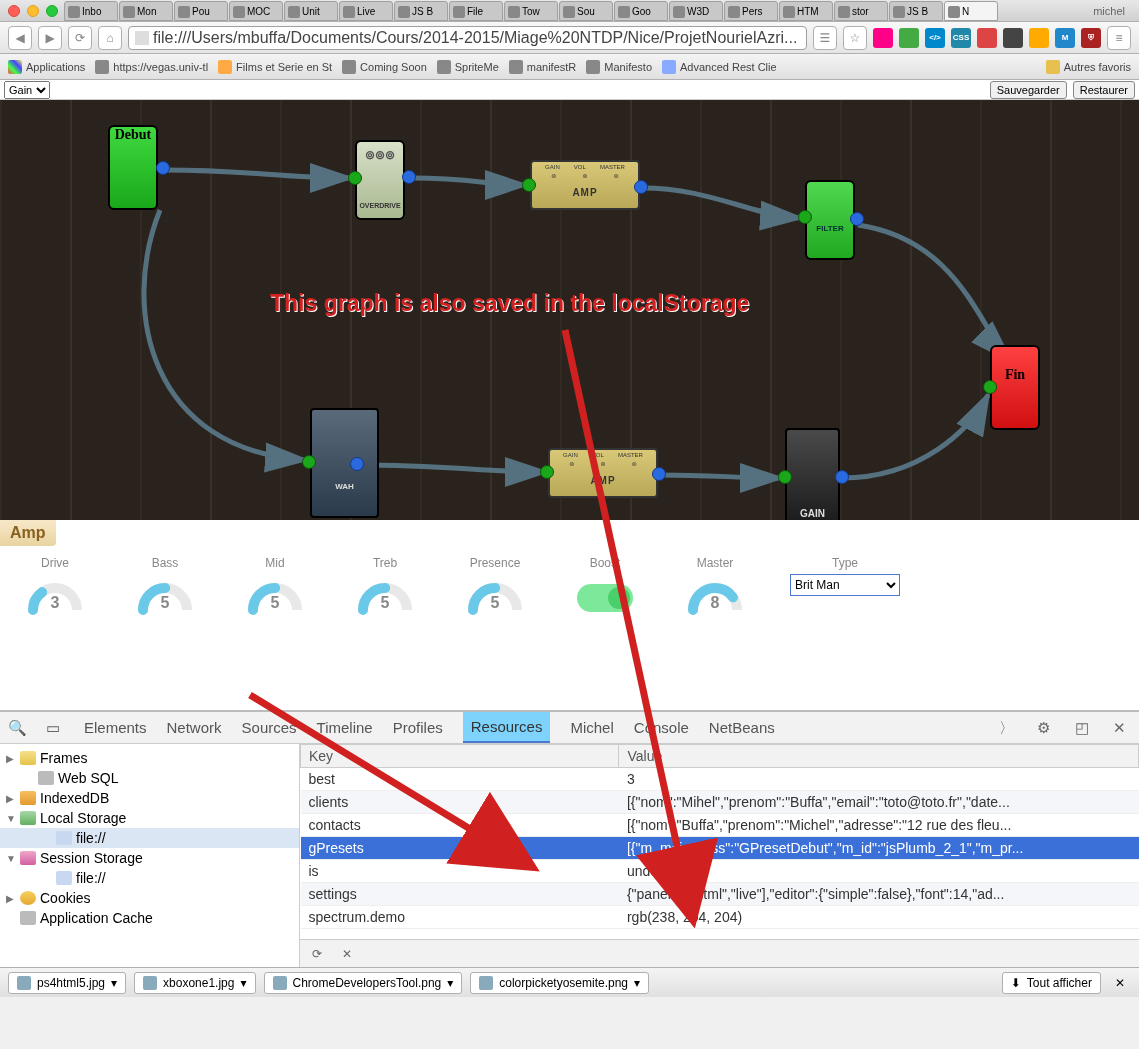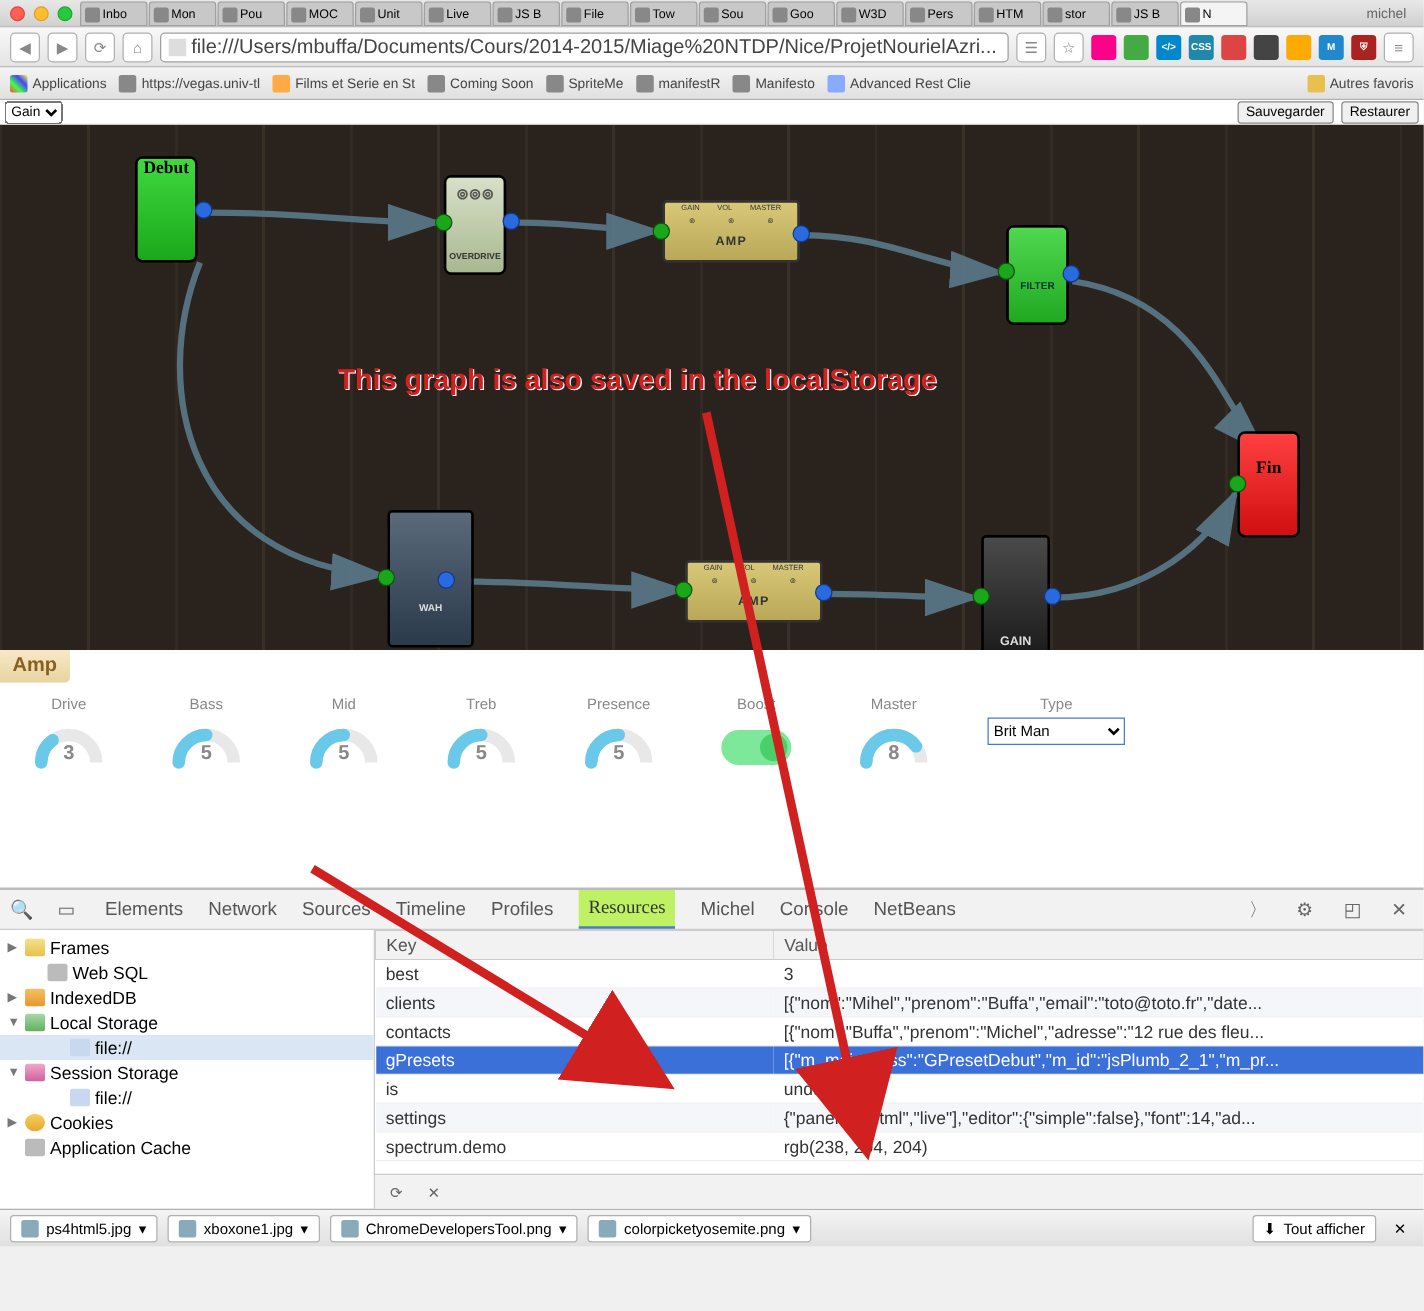--- a/index.html
+++ b/index.html
@@ -76,21 +76,21 @@
 .toggle::after { content: ""; position: absolute; right: 3px; top: 3px; width: 22px; height: 22px; background: #4ad06a; border-radius: 50%; }
 .type-col { display: flex; flex-direction: column; align-items: center; }
 .type-col select { width: 110px; height: 22px; font-size: 12px; border: 1px solid #4a7ad0; background: #fff; }
 
 .annot2 { color: #d02020; font-size: 23px; font-weight: bold; text-shadow: 1px 1px 0 #fff; margin: 15px 0 0 20px; }
 
 
 .devtools { border-top: 2px solid #bbb; background: #fff; height: 257px; display: flex; flex-direction: column; }
 .dt-tabs { height: 32px; background: #f2f2f2; border-bottom: 1px solid #ccc; display: flex; align-items: center; padding: 0 8px; gap: 20px; font-size: 15px; color: #555; }
 .dt-tab { cursor: pointer; padding: 6px 0; }
-.dt-tab.active { color: #333; border-bottom: 2px solid #4a7ad0; font-weight: 500; background: #bef264; padding: 6px 8px; font-family: Liberation Serif, serif; }
+.dt-tab.active { color: #333; border-bottom: 2px solid #4a7ad0; font-weight: 500; background: #7dd3fc; padding: 6px 8px; }
 .dt-tabs .spacer { flex: 1; }
 .dt-icon { width: 18px; height: 18px; color: #666; cursor: pointer; }
 .dt-body { flex: 1; display: flex; overflow: hidden; }
 .dt-tree { width: 300px; border-right: 1px solid #ccc; overflow-y: auto; font-size: 14px; padding: 4px 0; }
 .tree-row { display: flex; align-items: center; gap: 4px; padding: 2px 6px; cursor: pointer; }
 .tree-row .arr { width: 10px; display: inline-block; color: #777; font-size: 10px; }
 .tree-row .ticon { width: 16px; height: 14px; display: inline-block; }
 .tree-row.sel { background: #dbe6f5; }
 .ti-folder { background: linear-gradient(#f7e08a,#e5c24a); border-radius: 2px; }
 .ti-db { background: #bbb; border-radius: 2px; }

